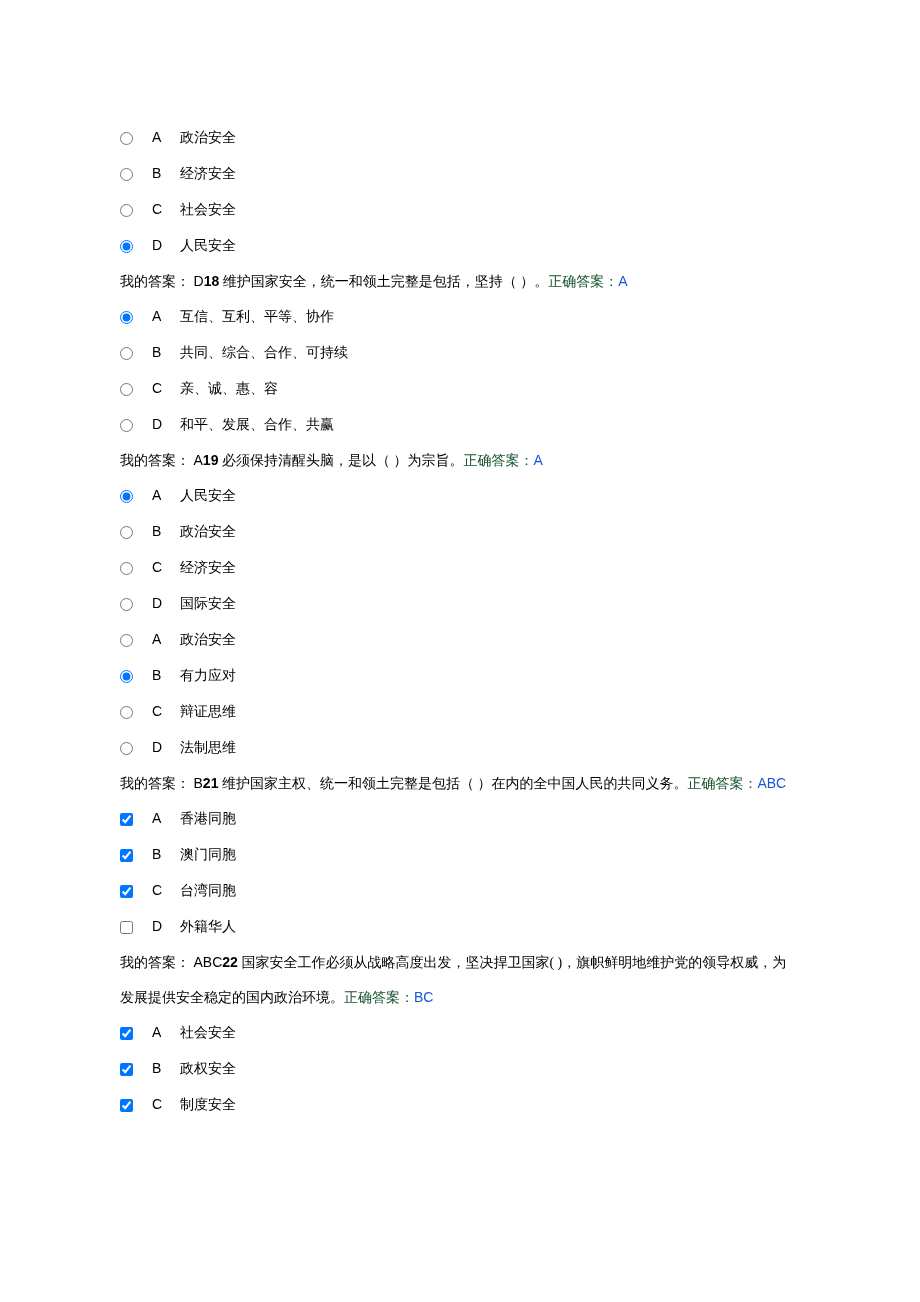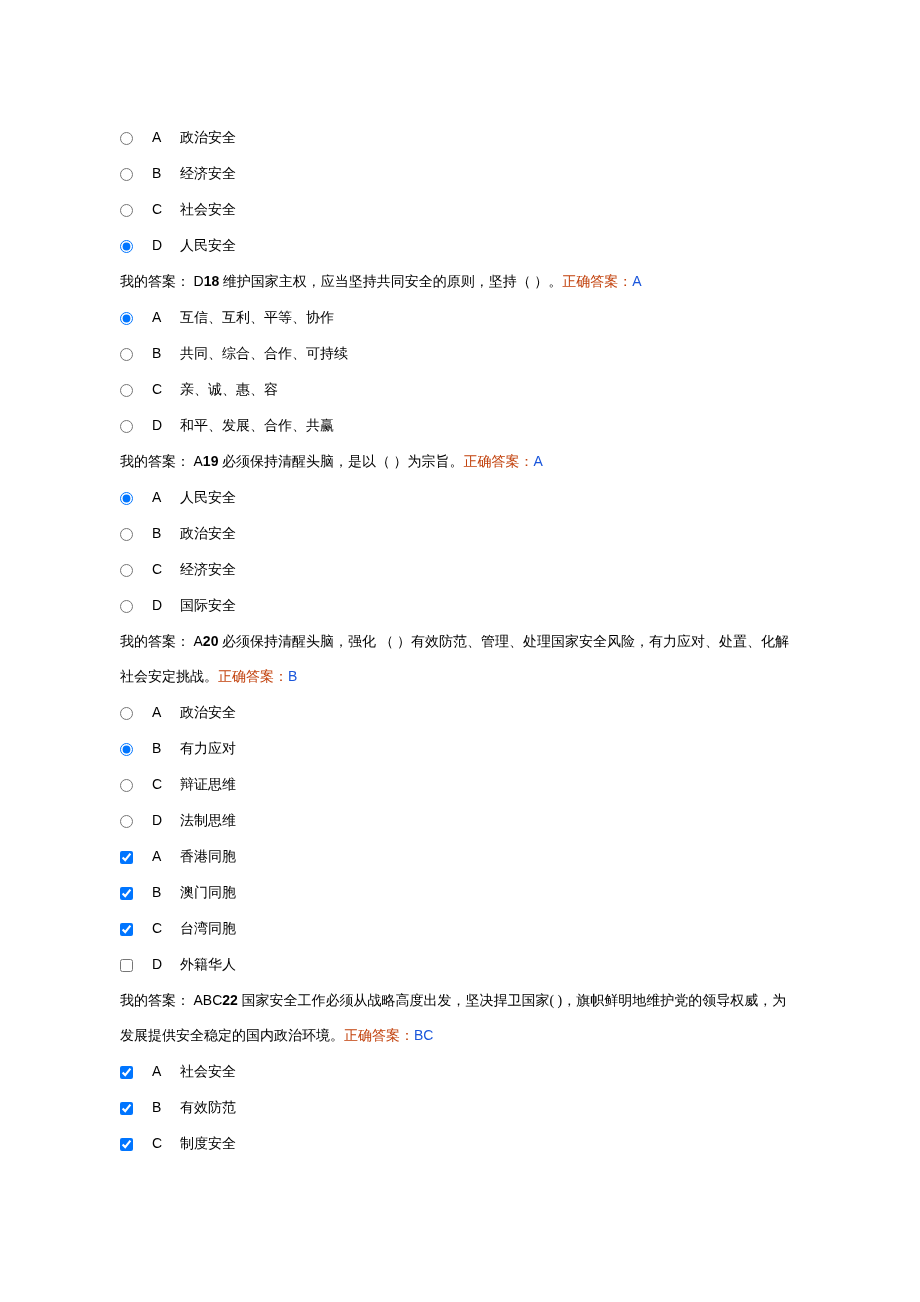--- a/index.html
+++ b/index.html
@@ -42,22 +42,22 @@
   }
   .ans-letter {
     font-family: Arial, sans-serif;
   }
   .qnum {
     font-family: Arial, sans-serif;
     font-weight: bold;
     text-align: center;
   }
   .correct {
-    color: #c2410c;
-    font-family: Liberation Mono, monospace;
+    color: #14532d;
+    font-family: Liberation Sans, sans-serif;
   }
   .correct-letters {
     color: #1a56db;
     font-family: Arial, sans-serif;
   }
   input[type="radio"], input[type="checkbox"] {
     margin: 0;
     vertical-align: middle;
   }
 </style>
@@ -82,21 +82,21 @@
     <span class="opt-text">社会安全</span>
   </div>
   <div class="option-row">
     <span class="ctrl"><input type="radio" name="q17" checked="" style=""></span>
     <span class="letter">D</span>
     <span class="opt-text">人民安全</span>
   </div>
 
   <div class="qline">
     <span class="ans-prefix">我的答案：</span>
-    <span class="ans-letter">D</span><span class="qnum">18</span><span> 维护国家主权，应当坚持共同安全的原则，坚持（  ）。</span><span class="correct">正确答案：</span><span class="correct-letters">A</span>
+    <span class="ans-letter">D</span><span class="qnum">18</span><span> 维护国家安全，统一和领土完整是包括，坚持（  ）。</span><span class="correct">正确答案：</span><span class="correct-letters">A</span>
   </div>
 
   <div class="option-row">
     <span class="ctrl"><input type="radio" name="q18" checked="" style=""></span>
     <span class="letter">A</span>
     <span class="opt-text">互信、互利、平等、协作</span>
   </div>
   <div class="option-row">
     <span class="ctrl"><input type="radio" name="q18" style=""></span>
     <span class="letter">B</span>
@@ -132,24 +132,20 @@
     <span class="ctrl"><input type="radio" name="q19" style=""></span>
     <span class="letter">C</span>
     <span class="opt-text">经济安全</span>
   </div>
   <div class="option-row">
     <span class="ctrl"><input type="radio" name="q19" style=""></span>
     <span class="letter">D</span>
     <span class="opt-text">国际安全</span>
   </div>
 
-  <div class="qline">
-    <span class="ans-prefix">我的答案：</span>
-    <span class="ans-letter">A</span><span class="qnum">20</span><span> 必须保持清醒头脑，强化 （  ）有效防范、管理、处理国家安全风险，有力应对、处置、化解社会安定挑战。</span><span class="correct">正确答案：</span><span class="correct-letters">B</span>
-  </div>
 
   <div class="option-row">
     <span class="ctrl"><input type="radio" name="q20" style=""></span>
     <span class="letter">A</span>
     <span class="opt-text">政治安全</span>
   </div>
   <div class="option-row">
     <span class="ctrl"><input type="radio" name="q20" checked="" style=""></span>
     <span class="letter">B</span>
     <span class="opt-text">有力应对</span>
@@ -158,20 +154,24 @@
     <span class="ctrl"><input type="radio" name="q20" style=""></span>
     <span class="letter">C</span>
     <span class="opt-text">辩证思维</span>
   </div>
   <div class="option-row">
     <span class="ctrl"><input type="radio" name="q20" style=""></span>
     <span class="letter">D</span>
     <span class="opt-text">法制思维</span>
   </div>
 
+  <div class="qline">
+    <span class="ans-prefix">我的答案：</span>
+    <span class="ans-letter">B</span><span class="qnum">21</span><span> 维护国家主权、统一和领土完整是包括（  ）在内的全中国人民的共同义务。</span><span class="correct">正确答案：</span><span class="correct-letters">ABC</span>
+  </div>
 
   <div class="option-row">
     <span class="ctrl"><input type="checkbox" checked="" style=""></span>
     <span class="letter">A</span>
     <span class="opt-text">香港同胞</span>
   </div>
   <div class="option-row">
     <span class="ctrl"><input type="checkbox" checked="" style=""></span>
     <span class="letter">B</span>
     <span class="opt-text">澳门同胞</span>
@@ -193,21 +193,21 @@
   </div>
 
   <div class="option-row">
     <span class="ctrl"><input type="checkbox" checked="" style=""></span>
     <span class="letter">A</span>
     <span class="opt-text">社会安全</span>
   </div>
   <div class="option-row">
     <span class="ctrl"><input type="checkbox" checked="" style=""></span>
     <span class="letter">B</span>
-    <span class="opt-text">有效防范</span>
+    <span class="opt-text">政权安全</span>
   </div>
   <div class="option-row">
     <span class="ctrl"><input type="checkbox" checked="" style=""></span>
     <span class="letter">C</span>
     <span class="opt-text">制度安全</span>
   </div>
 
 </div>
 
 </body></html>

